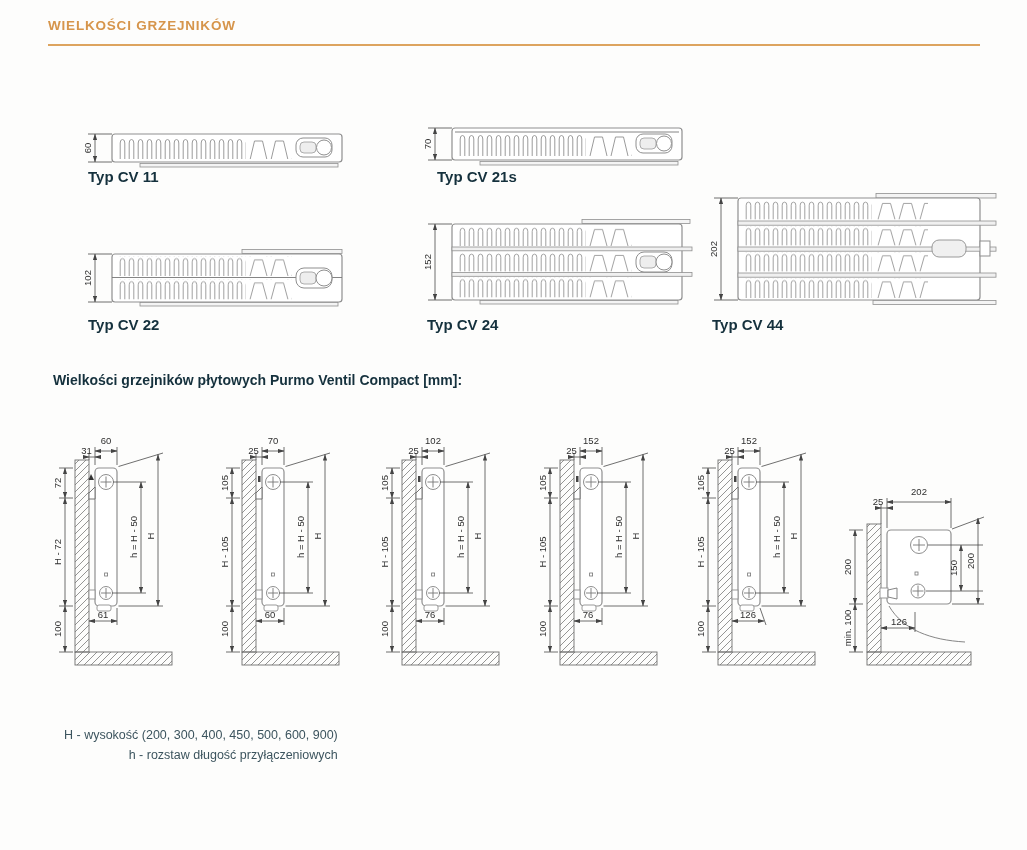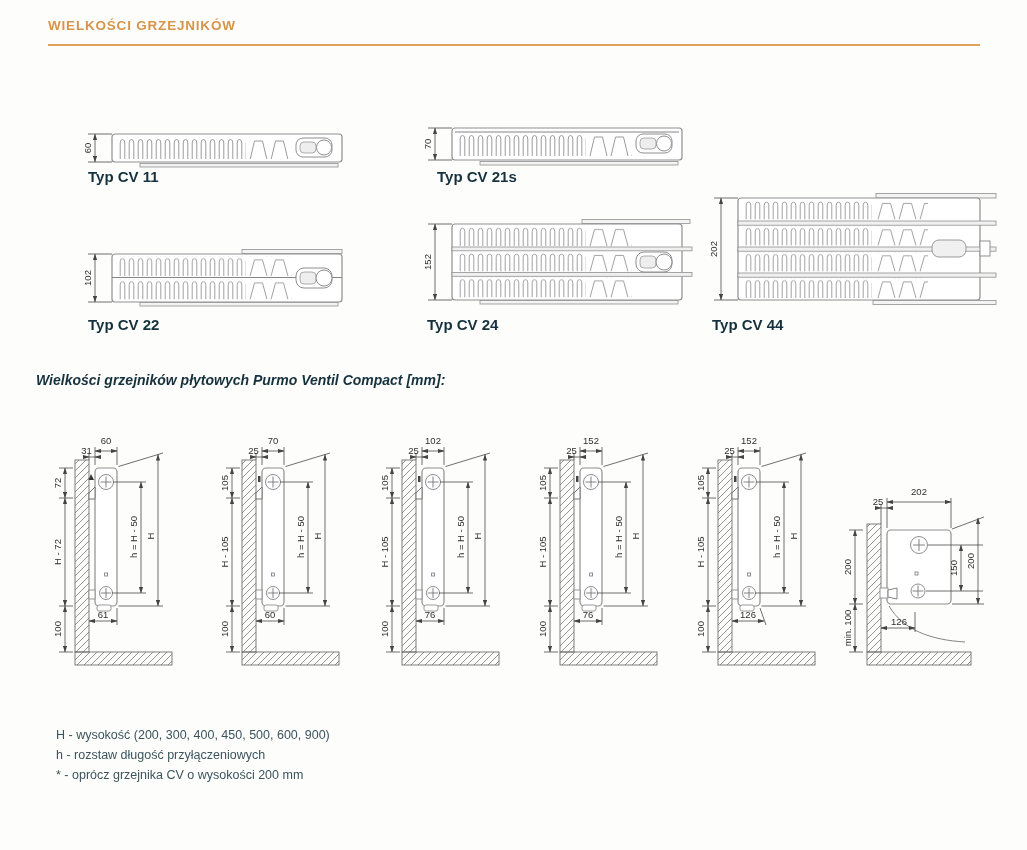--- a/index.html
+++ b/index.html
@@ -1,24 +1,24 @@
 <!DOCTYPE html>
 <html><head>
 <meta charset="utf-8">
 <style>
   html,body { margin:0; padding:0; background:#ffffff; }
   .page { position:relative; width:1027px; height:850px; background:#fdfdfc;
-          font-family:"Liberation Sans", sans-serif; overflow:hidden; }
+          font-family:"Liberation Sans", sans-serif; overflow:hidden;text-align:right; }
   .title { position:absolute; left:48px; top:18px; color:#D6954B;
            font-size:13.5px; font-weight:bold; letter-spacing:.8px; }
   .rule  { position:absolute; left:48px; top:44px; width:932px; height:2px; background:#DDA45F; }
   .cs-label { position:absolute; font-weight:bold; font-size:15px; color:#15313D; }
-  .sec-title { position:absolute; left:36px; top:372px; font-weight:bold; font-size:14px; color:#15313D;font-style:italic; }
+  .sec-title { position:absolute; left:53px; top:372px; font-weight:bold; font-size:14px; color:#15313D; }
   .legend { position:absolute; left:48px; top:728px; color:#3C545E; font-size:12.5px; }
-  .legend p { margin:0 0 6px 8px; }
+  .legend p { margin:0 0 6px 16px; }
   svg.diag { position:absolute; overflow:visible; }
   svg text { font-family:"Liberation Sans", sans-serif; font-size:9.5px; fill:#2e2e2e; }
   .dim  { stroke:#4a4a4a; stroke-width:.8; fill:none; }
   .draw { stroke:#8f8f8f; fill:#ffffff; }
   .thin { stroke:#777777; stroke-width:.9; fill:none; }
 </style>
 </head>
 <body>
 
 <div class="page">
@@ -539,16 +539,15 @@
       <text transform="rotate(-90 131 101)" x="131" y="101" text-anchor="middle">200</text>
       <line class="dim" x1="72" y1="152" x2="72" y2="172"></line>
       <line class="dim" x1="38" y1="168" x2="72" y2="168" marker-start="url(#ar)" marker-end="url(#ar)"></line>
       <text x="56" y="164.5" text-anchor="middle">126</text>
     </g>
   </svg>
 
   <div class="legend">
     <p>H - wysokość (200, 300, 400, 450, 500, 600, 900)</p>
     <p>h - rozstaw długość przyłączeniowych</p>
-    <p>* - oprócz grzejnika CV o wysokości 200 mm</p>
   </div>
 
 </div>
 
 </body></html>

